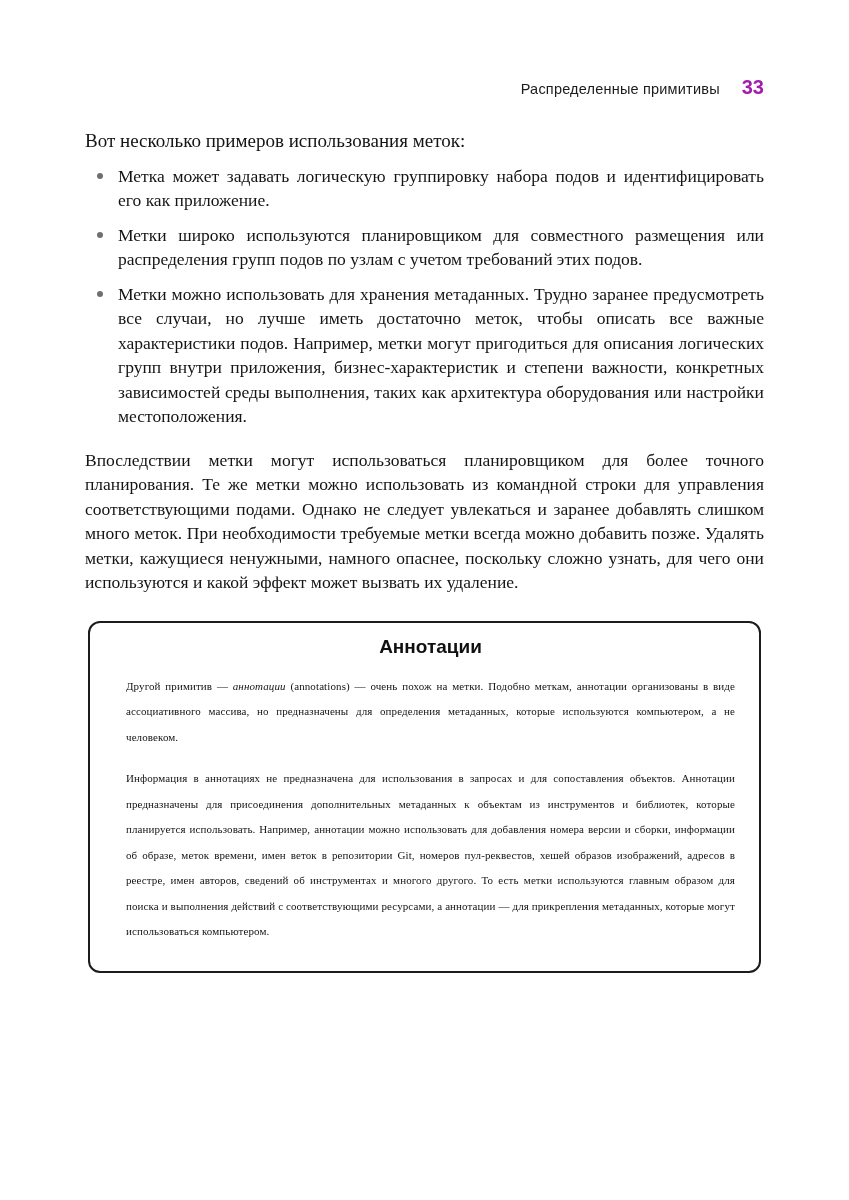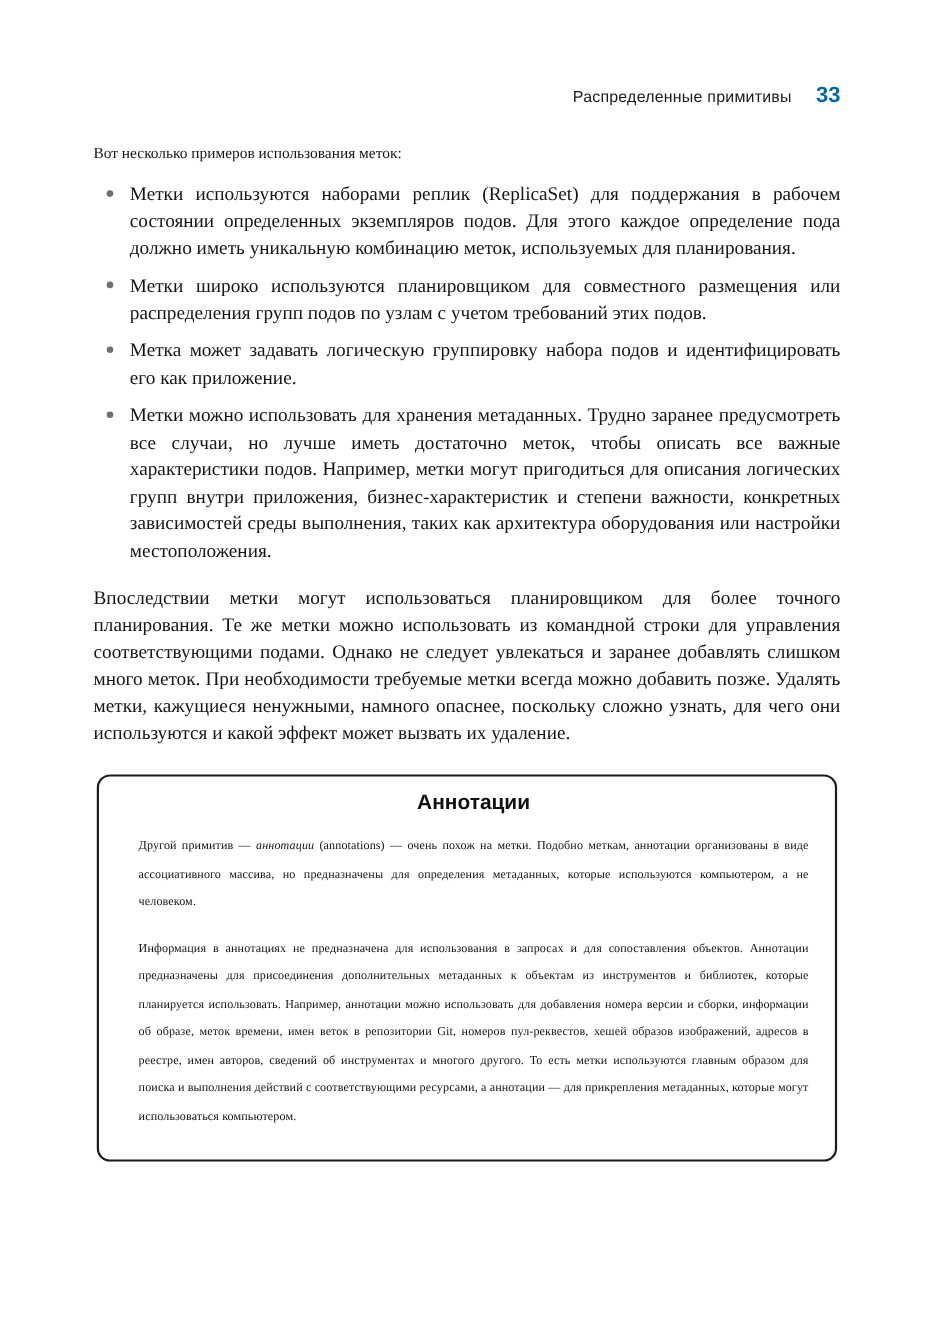--- a/index.html
+++ b/index.html
@@ -27,30 +27,30 @@
     text-align: right;
   }
   .head-title {
     font-size: 14.5px;
     letter-spacing: 0.2px;
     color: #1b1b1b;
   }
   .page-number {
     font-size: 20px;
     font-weight: bold;
-    color: #0369a1;
+    color: #a21caf;
   }
   .content {
     position: absolute;
     top: 129px;
     left: 85px;
     width: 679px;
   }
   .intro {
-    font-size: 14px;
+    font-size: 19px;
     line-height: 24.5px;
   }
   .bullet-list {
     list-style: none;
     margin-top: 6px;
   }
   .bullet-list li {
     position: relative;
     padding-left: 33px;
     margin-top: 10px;
@@ -111,29 +111,25 @@
     <span class="page-number">33</span>
   </header>
 
   <main class="content">
 
     <p class="intro">Вот несколько примеров использования меток:</p>
 
     <ul class="bullet-list">
       <li>
         <span class="bullet"></span>
-        <span class="li-text">Метки используются наборами реплик (ReplicaSet) для поддержания в рабочем состоянии определенных экземпляров подов. Для этого каждое определение пода должно иметь уникальную комбинацию меток, используемых для планирования.</span>
+        <span class="li-text">Метка может задавать логическую группировку набора подов и идентифицировать его как приложение.</span>
       </li>
       <li>
         <span class="bullet"></span>
         <span class="li-text">Метки широко используются планировщиком для совместного размещения или распределения групп подов по узлам с учетом требований этих подов.</span>
-      </li>
-      <li>
-        <span class="bullet"></span>
-        <span class="li-text">Метка может задавать логическую группировку набора подов и идентифицировать его как приложение.</span>
       </li>
       <li>
         <span class="bullet"></span>
         <span class="li-text">Метки можно использовать для хранения метаданных. Трудно заранее предусмотреть все случаи, но лучше иметь достаточно меток, чтобы описать все важные характеристики подов. Например, метки могут пригодиться для описания логических групп внутри приложения, бизнес-характеристик и степени важности, конкретных зависимостей среды выполнения, таких как архитектура оборудования или настройки местоположения.</span>
       </li>
     </ul>
 
     <p class="body-paragraph">Впоследствии метки могут использоваться планировщиком для более точного планирования. Те же метки можно использовать из командной строки для управления соответствующими подами. Однако не следует увлекаться и заранее добавлять слишком много меток. При необходимости требуемые метки всегда можно добавить позже. Удалять метки, кажущиеся ненужными, намного опаснее, поскольку сложно узнать, для чего они используются и какой эффект может вызвать их удаление.</p>
 
     <section class="note-box">

